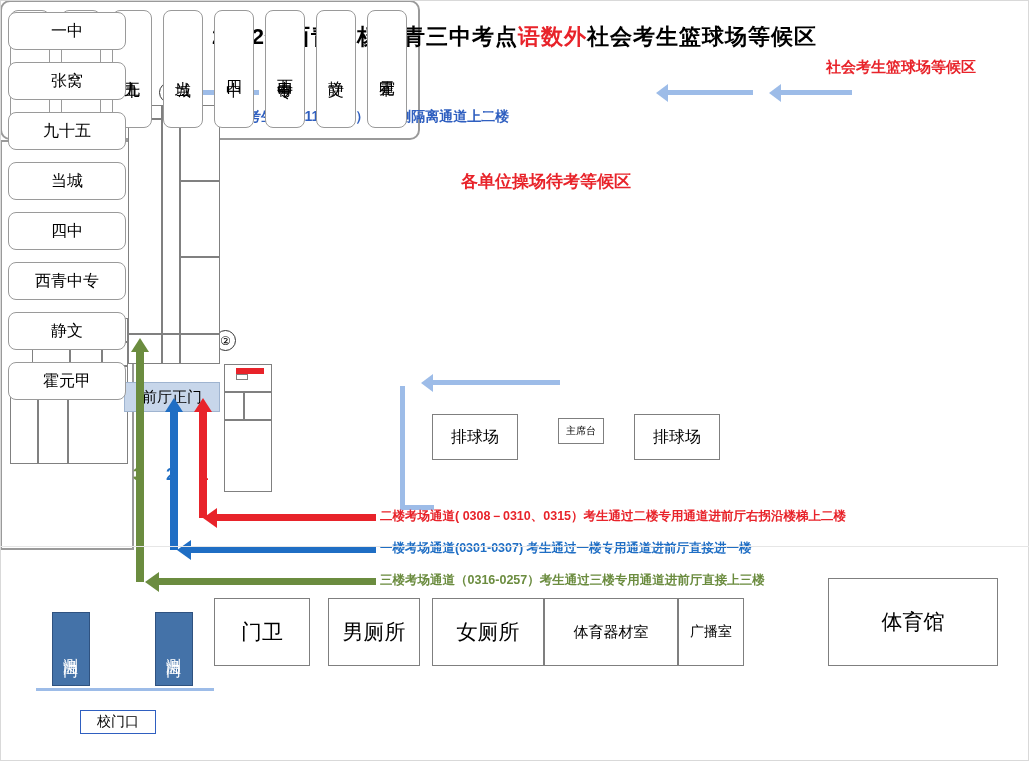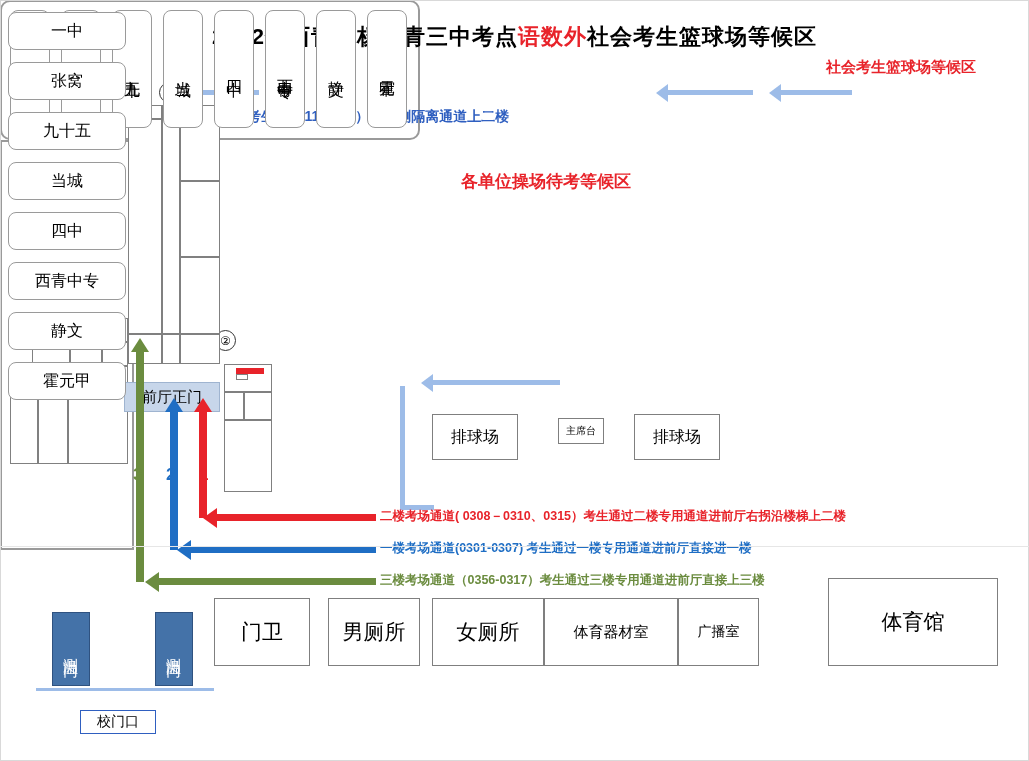--- a/index.html
+++ b/index.html
@@ -216,29 +216,29 @@
 <div class="arrow-left" style="left:145px;top:572px;border-right:14px solid #6b8c3f;border-top:10px solid transparent;border-bottom:10px solid transparent;"></div>
 <div class="v-line green-c" style="left:136px;top:350px;width:8px;height:232px;"></div>
 <div class="arrow-up" style="left:131px;top:338px;border-bottom:14px solid #6b8c3f;border-left:9px solid transparent;border-right:9px solid transparent;"></div>
 
 <div class="route-num" style="left:133px;top:465px;color:#6b8c3f;">3</div>
 <div class="route-num" style="left:166px;top:465px;color:#1f6ec4;">2</div>
 <div class="route-num" style="left:199px;top:465px;color:#e8232a;">1</div>
 
 <div class="legend-text" style="left:380px;top:508px;color:#e8232a;">二楼考场通道( 0308－0310、0315）考生通过二楼专用通道进前厅右拐沿楼梯上二楼</div>
 <div class="legend-text" style="left:380px;top:540px;color:#1f6ec4;">一楼考场通道(0301-0307) 考生通过一楼专用通道进前厅直接进一楼</div>
-<div class="legend-text" style="left:380px;top:572px;color:#6b8c3f;">三楼考场通道（0356-0317）考生通过三楼专用通道进前厅直接上三楼</div>
+<div class="legend-text" style="left:380px;top:572px;color:#6b8c3f;">三楼考场通道（0316-0257）考生通过三楼专用通道进前厅直接上三楼</div>
 
 <div class="hairline"></div>
 
 <div class="room" style="left:214px;width:96px;font-size:21px;">门卫</div>
 <div class="room" style="left:328px;width:92px;font-size:21px;">男厕所</div>
 <div class="room" style="left:432px;width:112px;font-size:21px;">女厕所</div>
 <div class="room" style="left:544px;width:134px;font-size:15px;">体育器材室</div>
-<div class="room" style="left:678px;width:81px;font-size:14px;">广播室</div>
+<div class="room" style="left:678px;width:66px;font-size:14px;">广播室</div>
 
 <div class="gym">体育馆</div>
 
 <div class="temp-gate" style="left:52px;top:612px;">
     <span>测温门</span>
   </div>
 <div class="temp-gate" style="left:155px;top:612px;">
     <span>测温门</span>
   </div>
 <div class="abs" style="left:36px;top:688px;width:178px;height:3px;background:#9dbce8;"></div>

